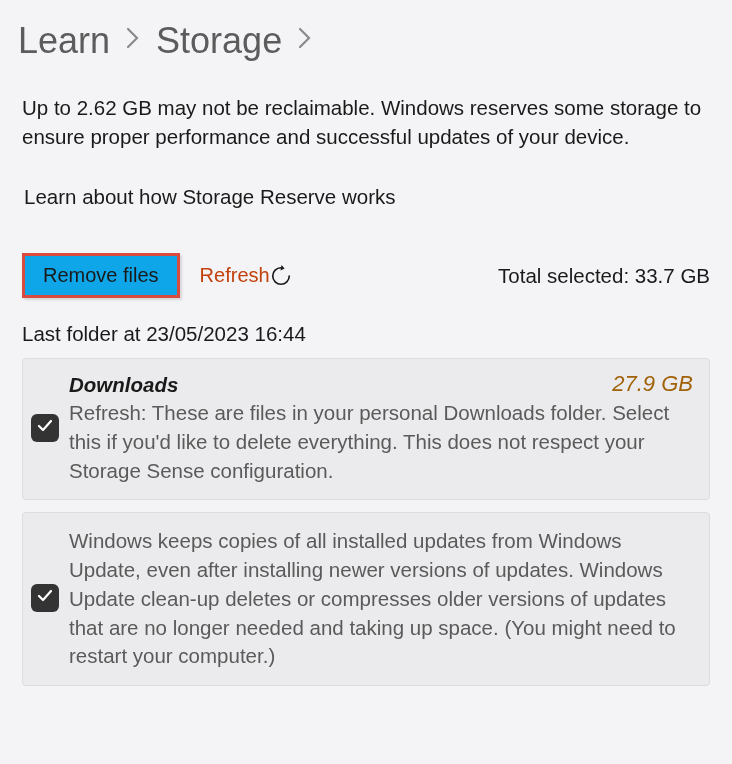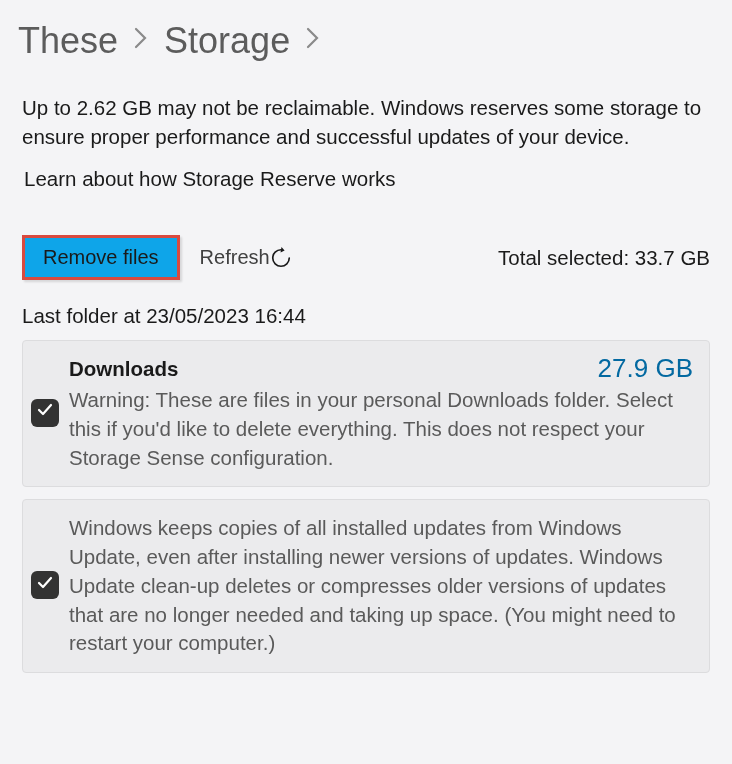--- a/index.html
+++ b/index.html
@@ -44,21 +44,21 @@
       line-height: 1.4;
       color: #1a1a1a;
       margin-bottom: 14px;
       max-width: 680px;
     }
     .link {
       font-size: 20.5px;
       color: #1a1a1a;
       cursor: pointer;
       display: inline-block;
-      margin-top: 2px;
+      margin-top: 20px;
       margin-left: 2px;
     }
     .action-row {
       display: flex;
       align-items: center;
       margin-top: 44px;
       margin-bottom: 24px;
     }
     .remove-btn {
       border: 3px solid #d94a3f;
@@ -67,21 +67,21 @@
       font-size: 20px;
       color: #1a1a1a;
       cursor: pointer;
       margin-right: 20px;
       box-shadow: 2px 2px 2px rgba(0,0,0,0.12);
     }
     .refresh-btn {
       background: none;
       border: none;
       font-size: 20px;
-      color: #404040;
+      color: #c2410c;
       cursor: pointer;
       display: flex;
       align-items: center;
       gap: 0;
     }
     .refresh-icon {
       display: inline-flex;
       align-items: center;
     }
     .total-selected {
@@ -124,43 +124,44 @@
       color: #fff;
       font-size: 17px;
       font-weight: bold;
     }
     .item-content {
       flex: 1;
     }
     .item-header {
       display: flex;
       justify-content: space-between;
-      align-items: center;
+      align-items: flex-end;
+      font-style: italic;
     }
     .item-title {
       font-size: 20.5px;
       font-weight: 600;
       color: #1a1a1a;
     }
     .item-size {
-      font-size: 26px;
-      color: #0369a1;
+      font-size: 22px;
+      color: #a16207;
     }
     .item-desc {
       font-size: 20.5px;
       line-height: 1.4;
       color: #5a5a5a;
       margin-top: 2px;
     }
   </style>
 </head>
 <body>
 
 <div class="breadcrumb">
-  <span class="breadcrumb-item">These</span>
+  <span class="breadcrumb-item">Learn</span>
   <span class="chevron">
     <svg width="14" height="22" viewBox="0 0 14 22">
         <path d="M2 2 L11 11 L2 20" stroke="#8a8a8a" stroke-width="2.2" fill="none" stroke-linecap="round"></path>
       </svg>
   </span>
   <span class="breadcrumb-item">Storage</span>
   <span class="chevron">
     <svg width="14" height="22" viewBox="0 0 14 22">
         <path d="M2 2 L11 11 L2 20" stroke="#8a8a8a" stroke-width="2.2" fill="none" stroke-linecap="round"></path>
       </svg>
@@ -199,21 +200,21 @@
           <svg width="16" height="16" viewBox="0 0 16 16">
               <path d="M2 8 L6 12 L14 3" stroke="#fff" stroke-width="2.2" fill="none" stroke-linecap="round" stroke-linejoin="round"></path>
             </svg>
         </span>
       </div>
       <div class="item-content">
         <div class="item-header">
           <span class="item-title">Downloads</span>
           <span class="item-size">27.9 GB</span>
         </div>
-        <p class="item-desc">Warning: These are files in your personal Downloads folder. Select this if you'd like to delete everything. This does not respect your Storage Sense configuration.</p>
+        <p class="item-desc">Refresh: These are files in your personal Downloads folder. Select this if you'd like to delete everything. This does not respect your Storage Sense configuration.</p>
       </div>
     </div>
 
     <div class="file-item">
       <div class="checkbox">
         <span class="checkmark">
           <svg width="16" height="16" viewBox="0 0 16 16">
               <path d="M2 8 L6 12 L14 3" stroke="#fff" stroke-width="2.2" fill="none" stroke-linecap="round" stroke-linejoin="round"></path>
             </svg>
         </span>

